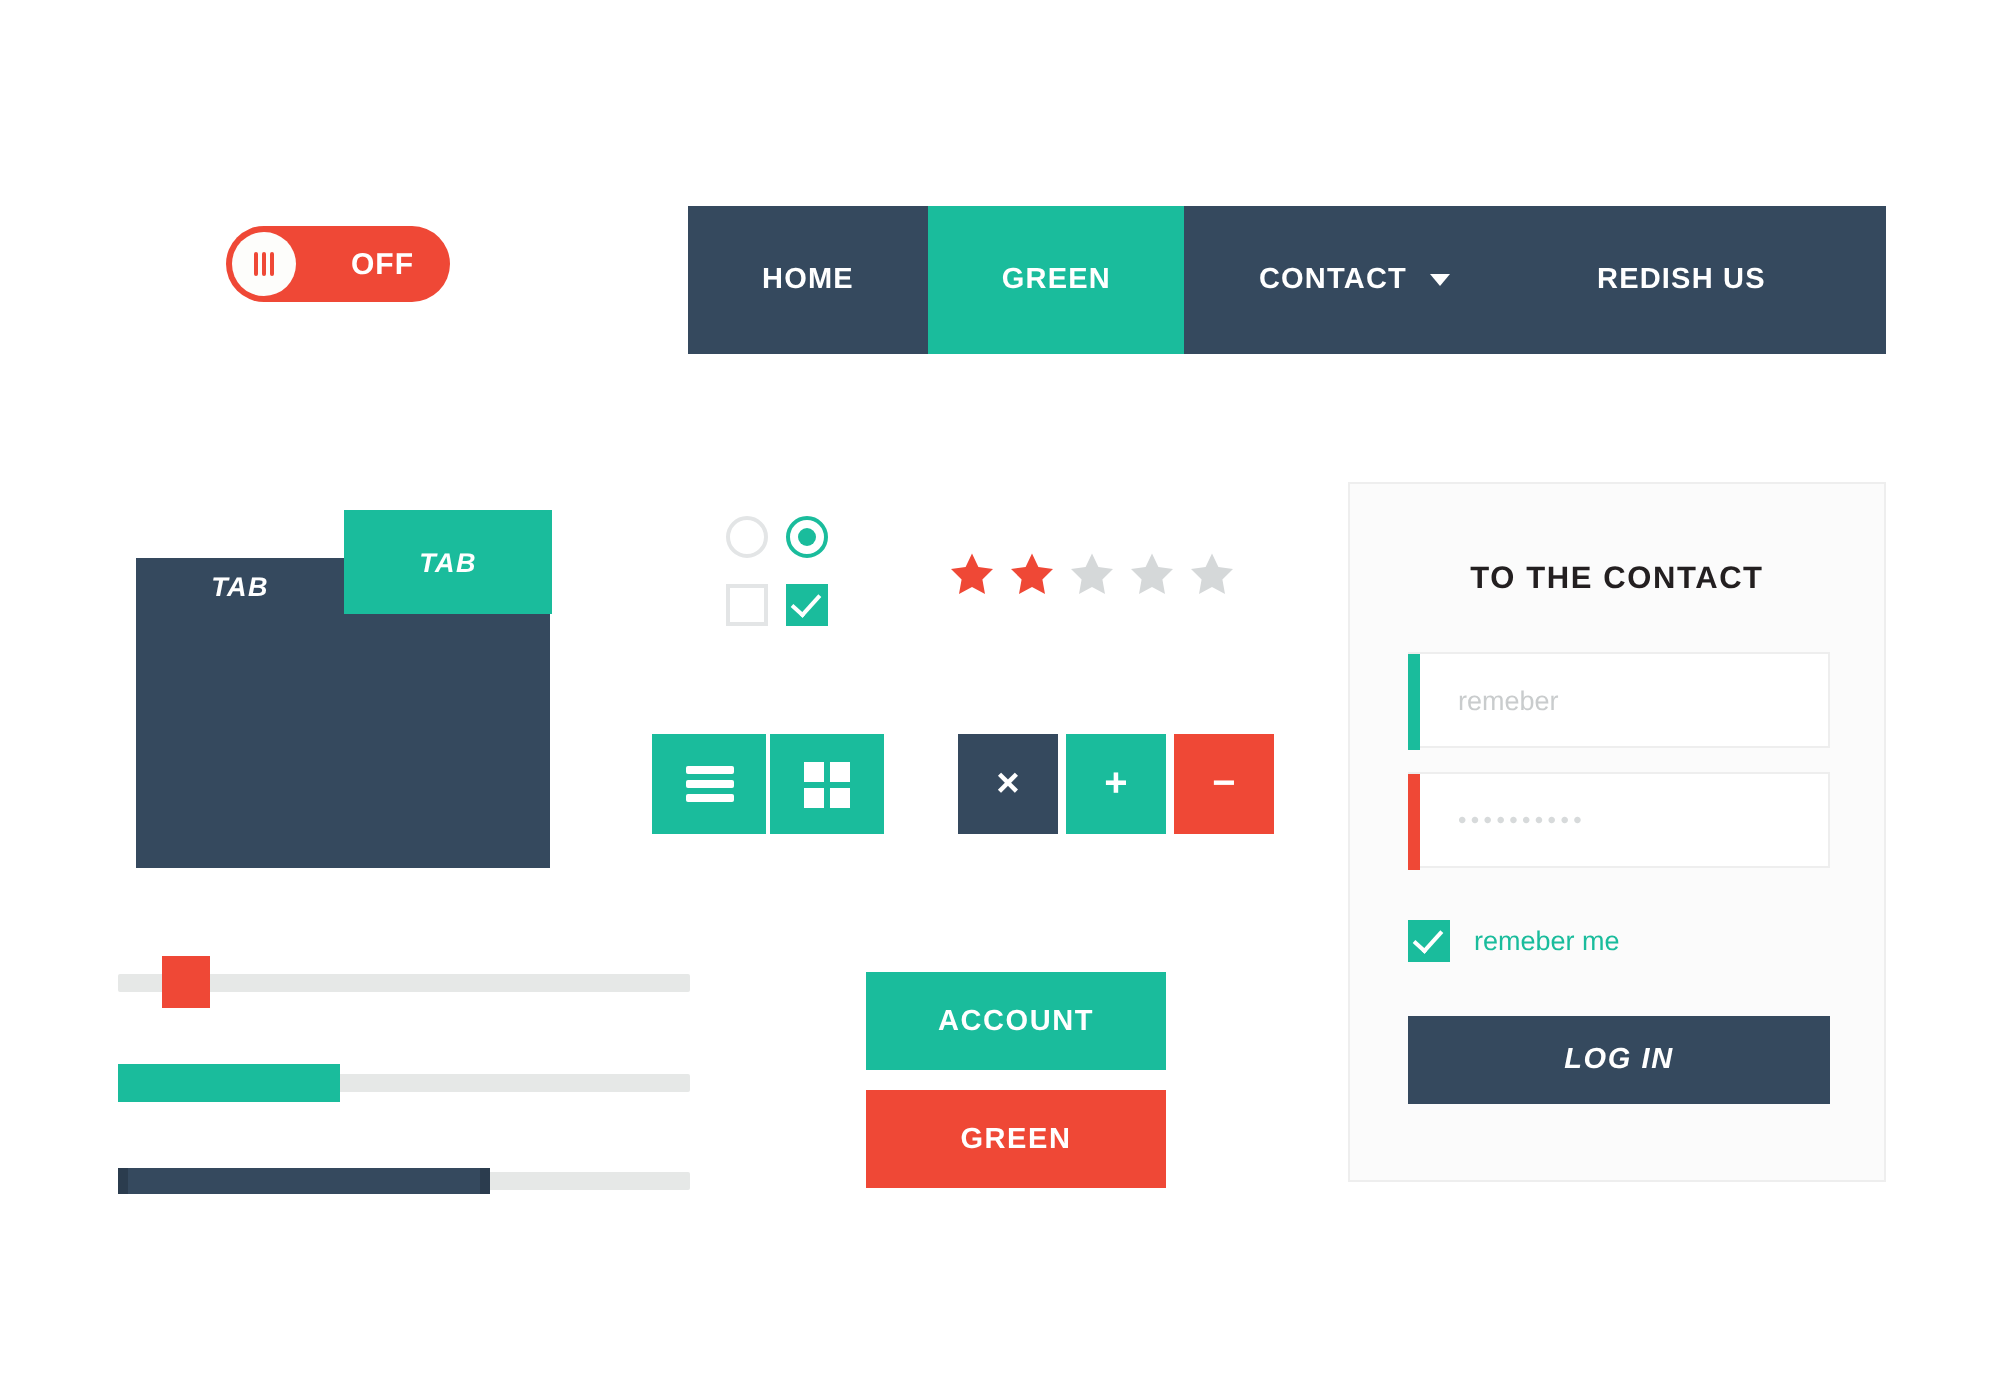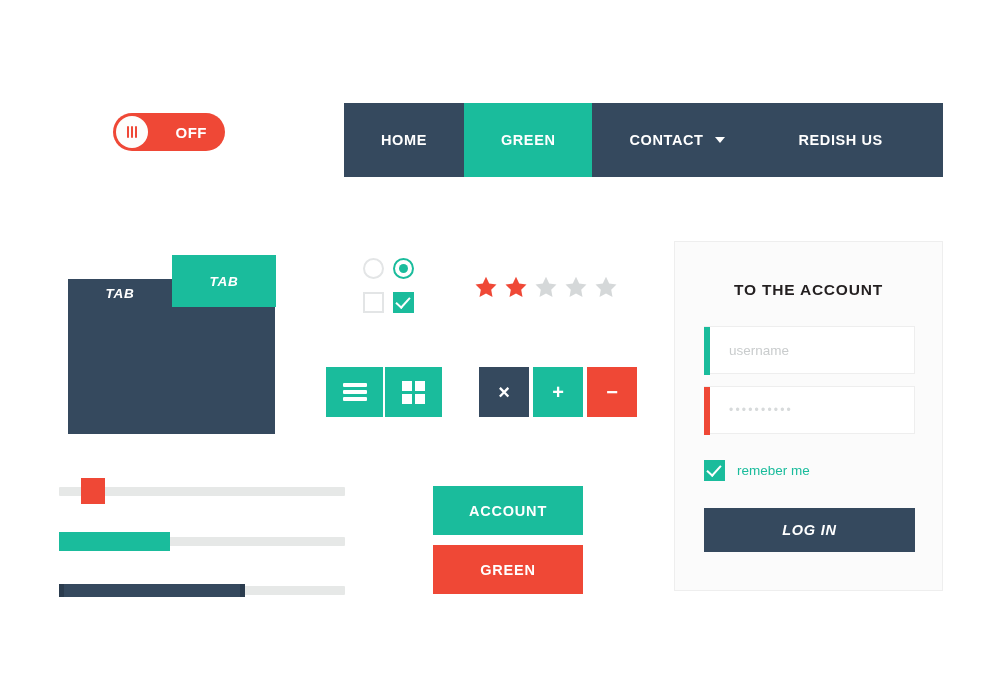--- a/index.html
+++ b/index.html
@@ -289,25 +289,25 @@
   </div>
 
   <div class="cbtn cbtn-green">
     <span>ACCOUNT</span>
   </div>
   <div class="cbtn cbtn-red">
     <span>GREEN</span>
   </div>
 
   <div class="panel">
-    <div class="panel-title">TO THE ACCOUNT</div>
+    <div class="panel-title">TO THE CONTACT</div>
 
     <div class="field field-user">
       <span class="bar bar-green"></span>
-      <span class="txt">username</span>
+      <span class="txt">remeber</span>
     </div>
 
     <div class="field field-pass">
       <span class="bar bar-red"></span>
       <span class="dots">••••••••••</span>
     </div>
 
     <div class="remember">
       <span class="rem-box"></span>
       <span class="rem-label">remeber me</span>

